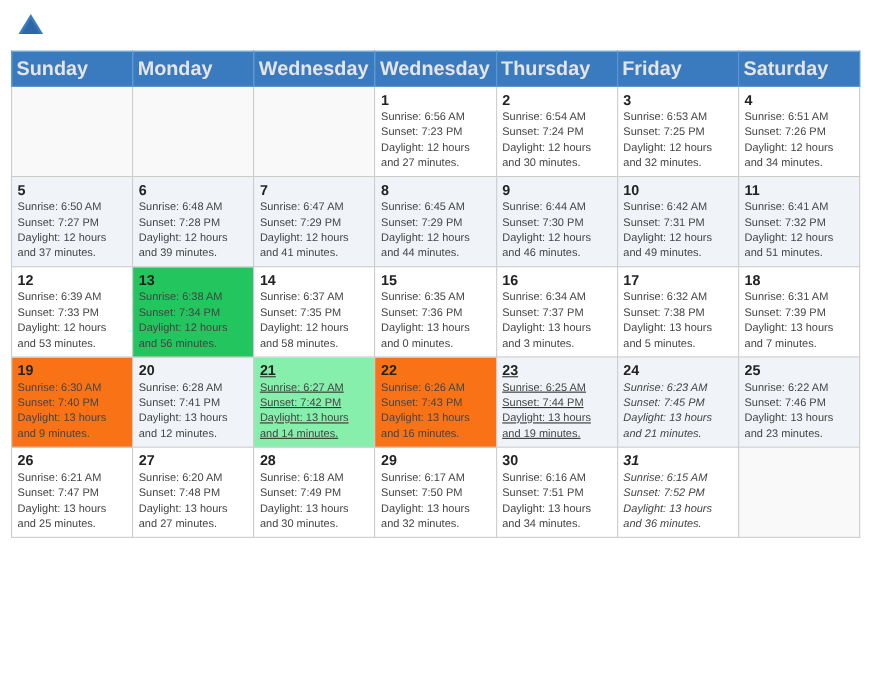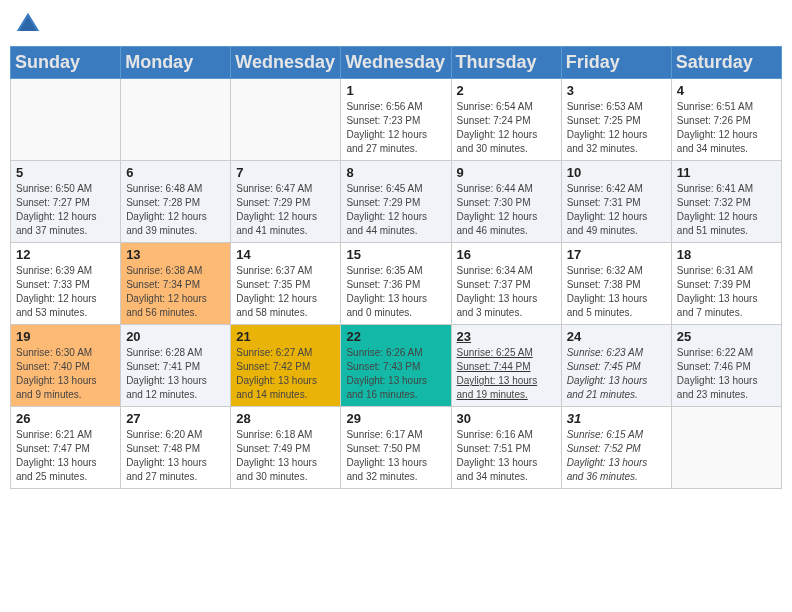--- a/index.html
+++ b/index.html
@@ -213,21 +213,21 @@
         </td>
       </tr>
       <tr>
         <td style="background: rgb(255, 255, 255);">
           <div class="day-number">12</div>
           <div class="day-info" style="white-space: pre-line;">Sunrise: 6:39 AM
 Sunset: 7:33 PM
 Daylight: 12 hours
 and 53 minutes.</div>
         </td>
-        <td style="background: #fdba74; margin-top: 32px;">
+        <td style="background: #22c55e; margin-top: 32px;">
           <div class="day-number">13</div>
           <div class="day-info" style="white-space: pre-line;">Sunrise: 6:38 AM
 Sunset: 7:34 PM
 Daylight: 12 hours
 and 56 minutes.</div>
         </td>
         <td style="background: rgb(255, 255, 255);">
           <div class="day-number">14</div>
           <div class="day-info" style="white-space: pre-line;">Sunrise: 6:37 AM
 Sunset: 7:35 PM
@@ -257,42 +257,42 @@
         </td>
         <td style="background: rgb(255, 255, 255);">
           <div class="day-number">18</div>
           <div class="day-info" style="white-space: pre-line;">Sunrise: 6:31 AM
 Sunset: 7:39 PM
 Daylight: 13 hours
 and 7 minutes.</div>
         </td>
       </tr>
       <tr>
-        <td style="background: #fdba74;">
+        <td style="background: #f97316;">
           <div class="day-number">19</div>
           <div class="day-info" style="white-space: pre-line;">Sunrise: 6:30 AM
 Sunset: 7:40 PM
 Daylight: 13 hours
 and 9 minutes.</div>
         </td>
         <td style="background: rgb(240, 244, 248);">
           <div class="day-number">20</div>
           <div class="day-info" style="white-space: pre-line;">Sunrise: 6:28 AM
 Sunset: 7:41 PM
 Daylight: 13 hours
 and 12 minutes.</div>
         </td>
-        <td style="background: #eab308;">
+        <td style="background: #86efac; text-decoration: underline;">
           <div class="day-number">21</div>
           <div class="day-info" style="white-space: pre-line;">Sunrise: 6:27 AM
 Sunset: 7:42 PM
 Daylight: 13 hours
 and 14 minutes.</div>
         </td>
-        <td style="background: #14b8a6;">
+        <td style="background: #f97316;">
           <div class="day-number">22</div>
           <div class="day-info" style="white-space: pre-line;">Sunrise: 6:26 AM
 Sunset: 7:43 PM
 Daylight: 13 hours
 and 16 minutes.</div>
         </td>
         <td style="background: rgb(240, 244, 248); text-decoration: underline;">
           <div class="day-number">23</div>
           <div class="day-info" style="white-space: pre-line;">Sunrise: 6:25 AM
 Sunset: 7:44 PM

